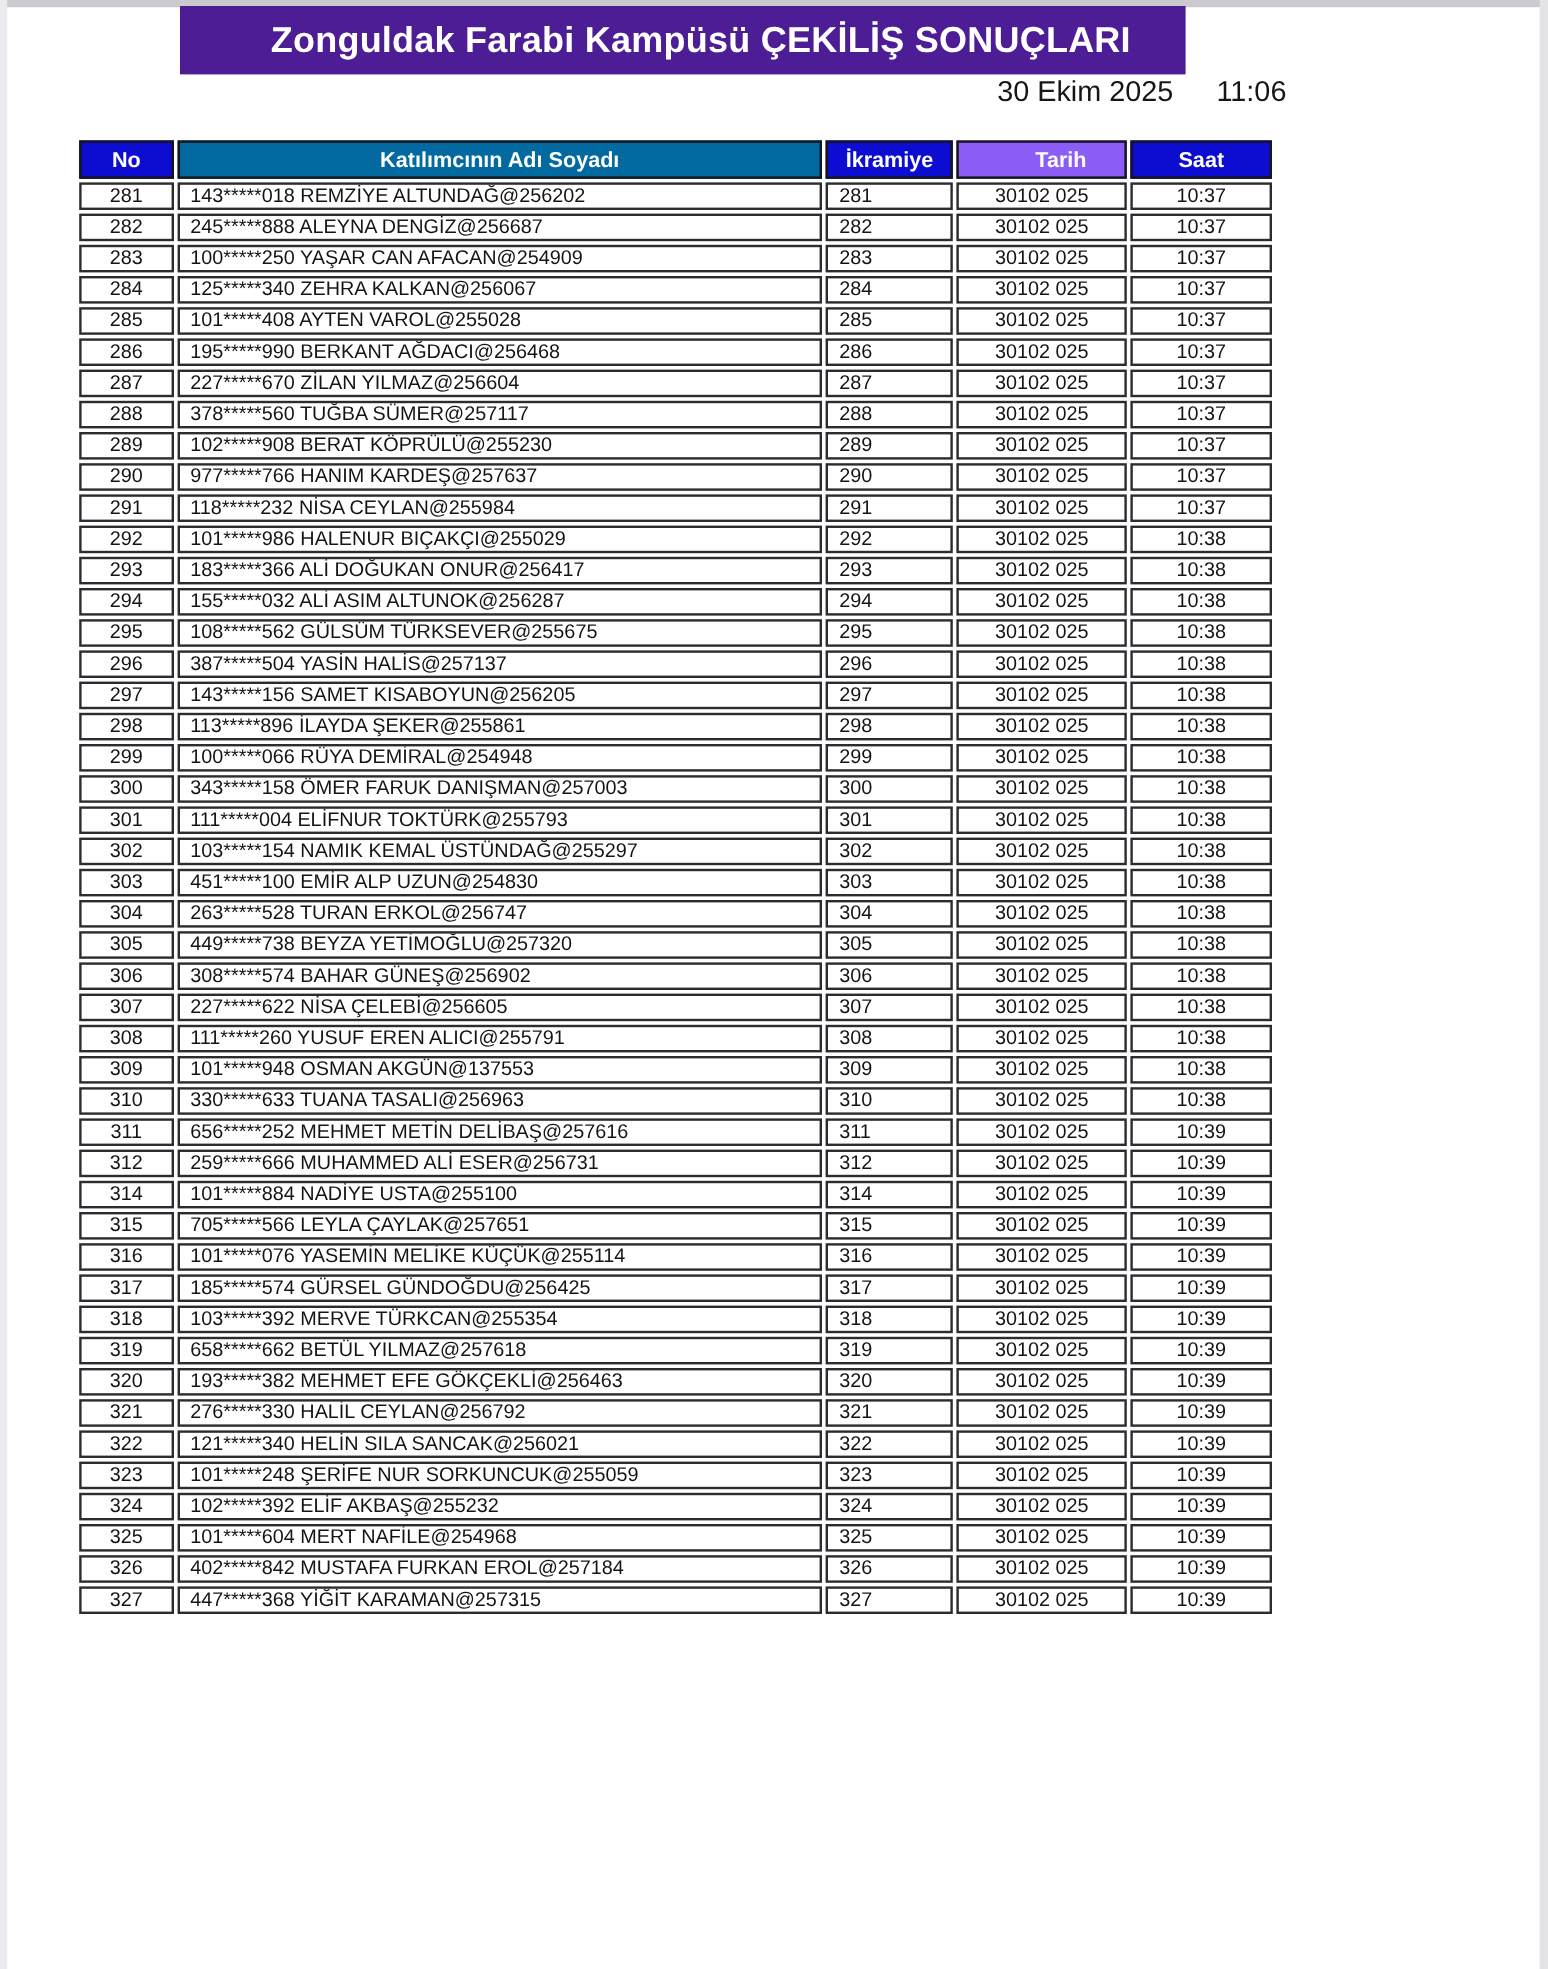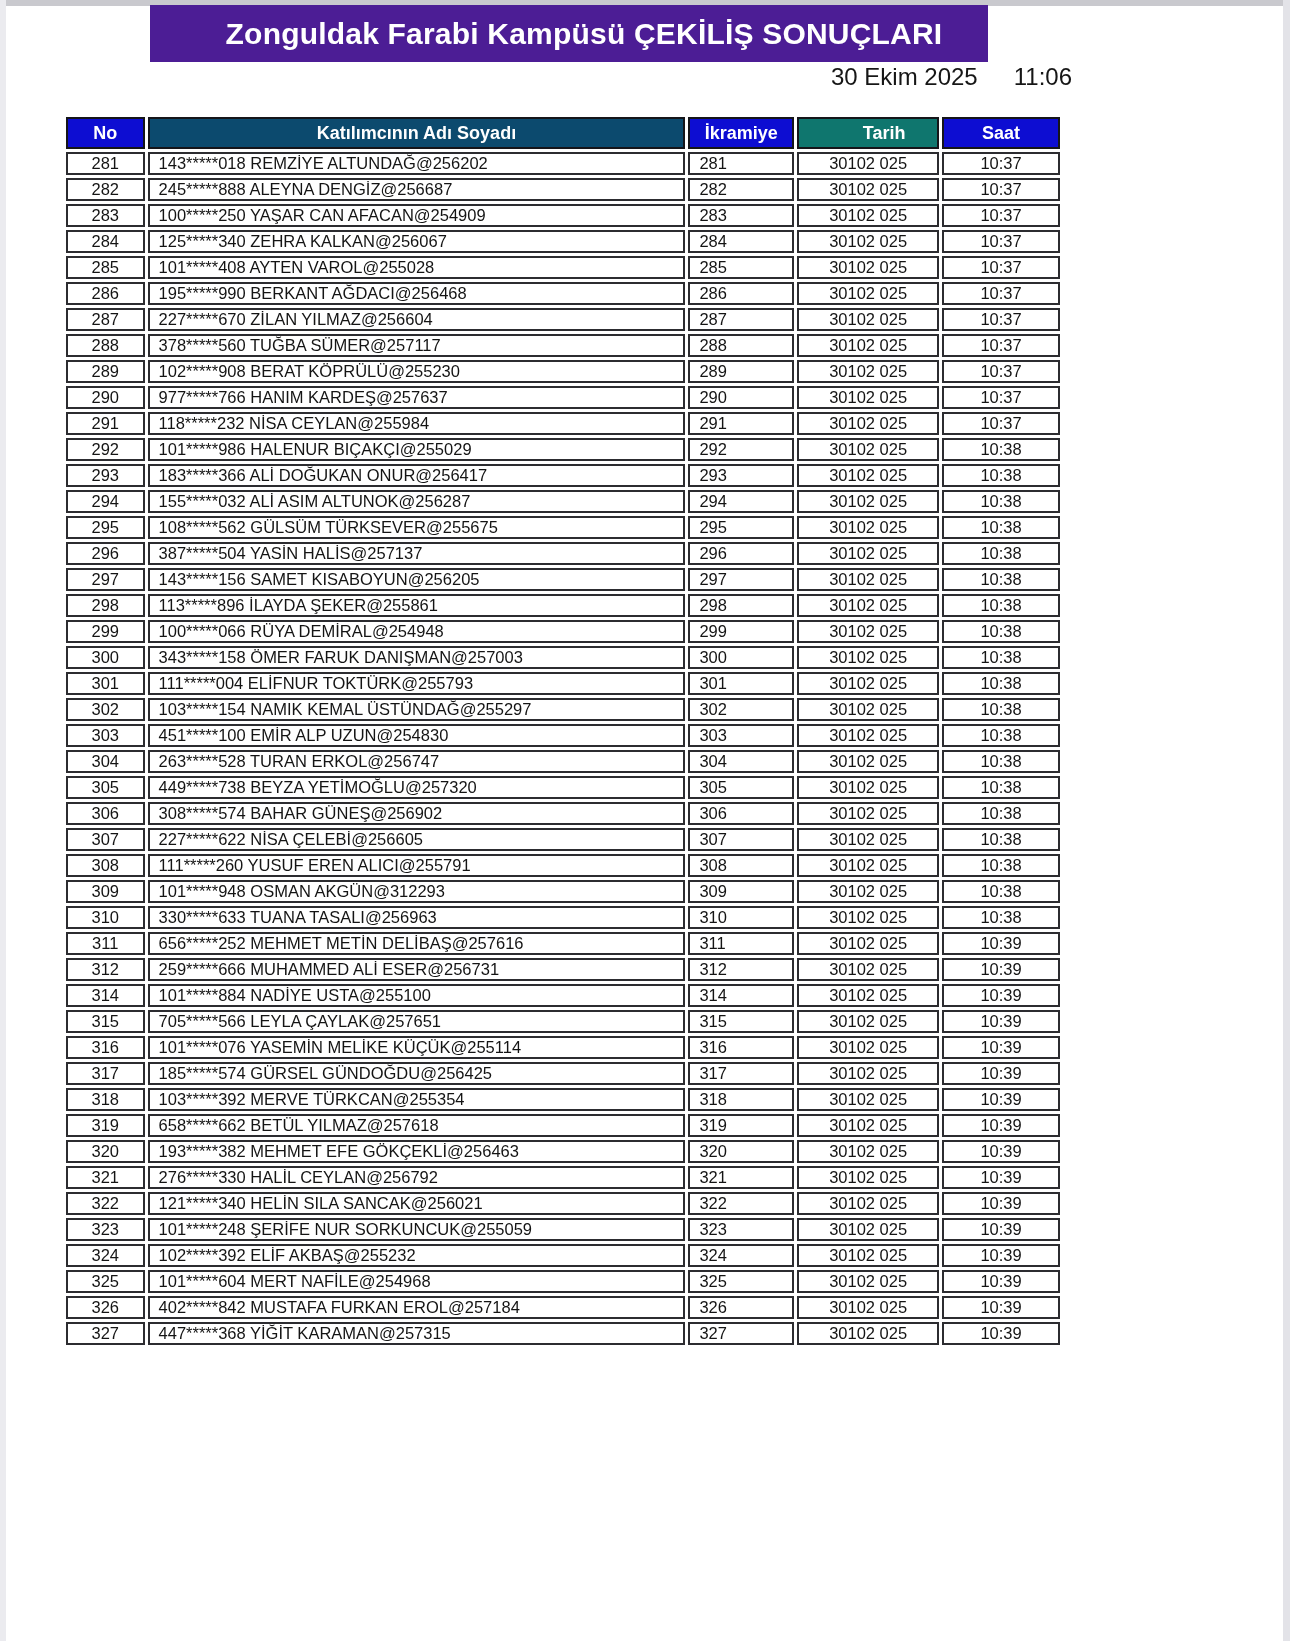--- a/index.html
+++ b/index.html
@@ -81,23 +81,23 @@
   <colgroup>
     <col class="c-no">
       <col class="c-name">
       <col class="c-prize">
       <col class="c-date">
       <col class="c-time">
   </colgroup>
   <thead>
     <tr>
       <th style="background: rgb(13, 13, 210);">No</th>
-      <th style="background: #0c4a6e;">Katılımcının Adı Soyadı</th>
+      <th style="background: #0369a1;">Katılımcının Adı Soyadı</th>
       <th style="background: rgb(13, 13, 210);">İkramiye</th>
-      <th style="background: #0f766e; padding-left: 32px;">Tarih</th>
+      <th style="background: #8b5cf6; padding-left: 32px;">Tarih</th>
       <th style="background: rgb(13, 13, 210);">Saat</th>
     </tr>
   </thead>
   <tbody>
       <tr>
         <td class="col-no">281</td>
         <td class="col-name">143*****018 REMZİYE ALTUNDAĞ@256202</td>
         <td class="col-prize">281</td>
         <td class="col-date">30102 025</td>
         <td class="col-time">10:37</td>
@@ -286,21 +286,21 @@
       </tr>
       <tr>
         <td class="col-no">308</td>
         <td class="col-name">111*****260 YUSUF EREN ALICI@255791</td>
         <td class="col-prize">308</td>
         <td class="col-date">30102 025</td>
         <td class="col-time">10:38</td>
       </tr>
       <tr>
         <td class="col-no">309</td>
-        <td class="col-name">101*****948 OSMAN AKGÜN@312293</td>
+        <td class="col-name">101*****948 OSMAN AKGÜN@137553</td>
         <td class="col-prize">309</td>
         <td class="col-date">30102 025</td>
         <td class="col-time">10:38</td>
       </tr>
       <tr>
         <td class="col-no">310</td>
         <td class="col-name">330*****633 TUANA TASALI@256963</td>
         <td class="col-prize">310</td>
         <td class="col-date">30102 025</td>
         <td class="col-time">10:38</td>

